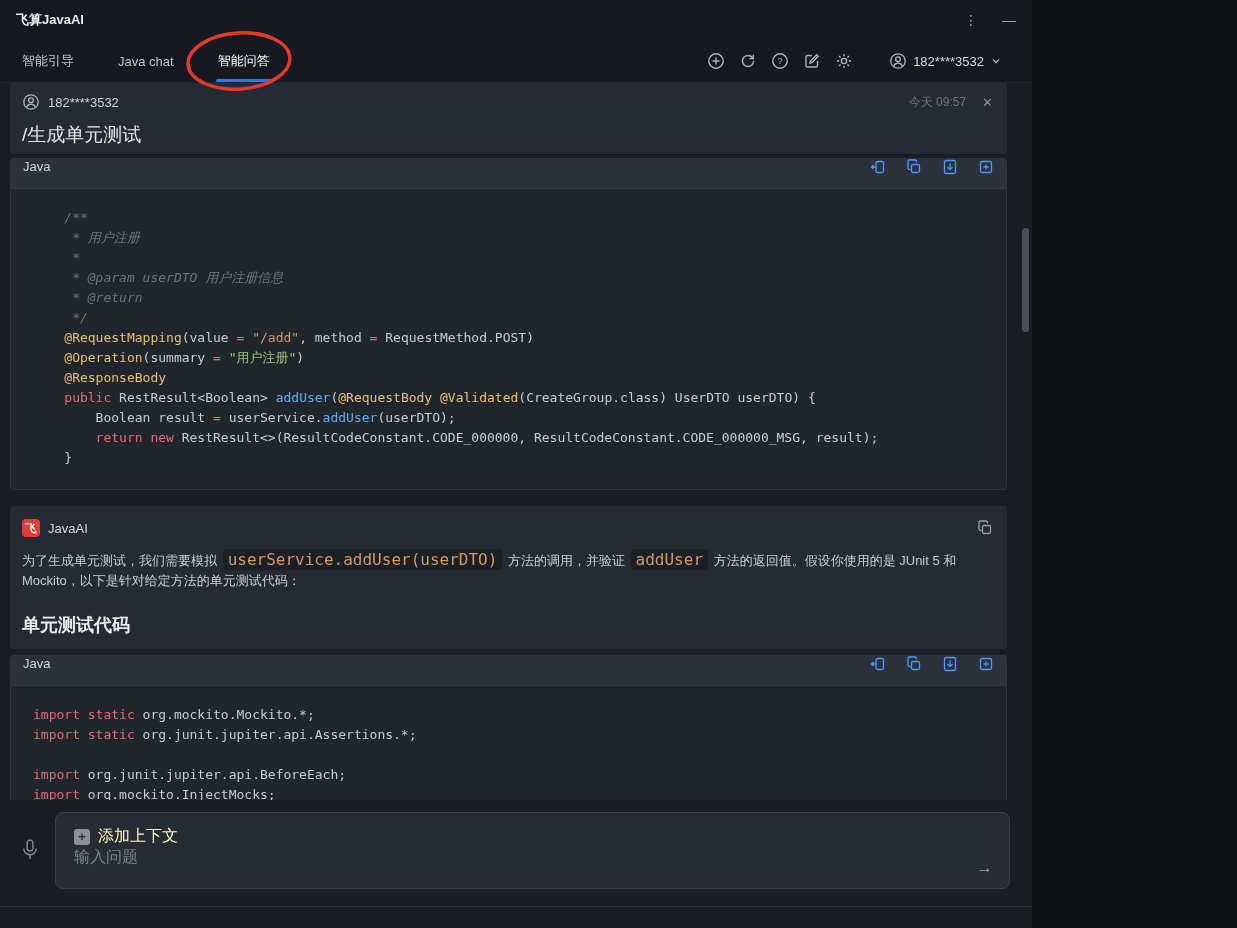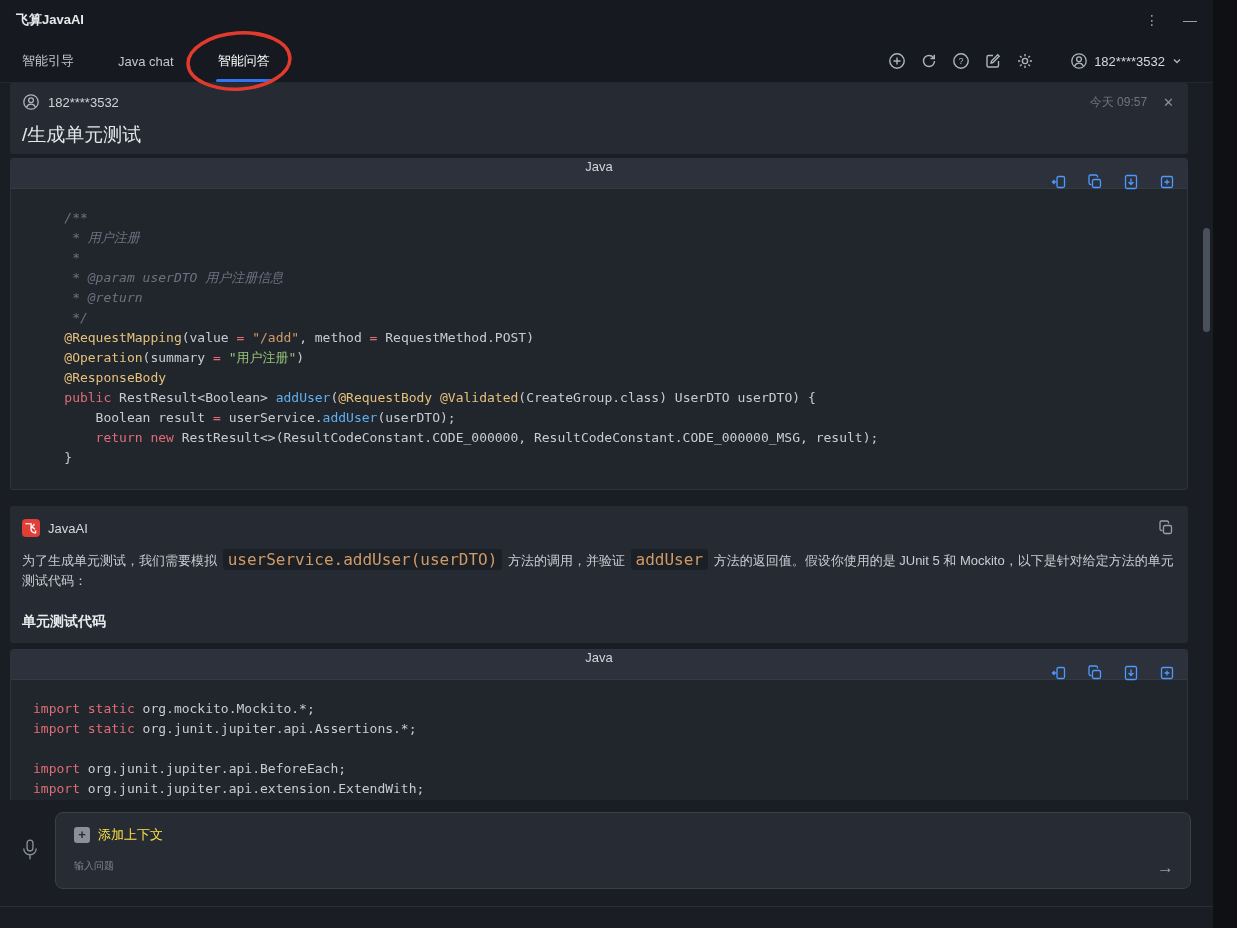--- a/index.html
+++ b/index.html
@@ -1,17 +1,17 @@
 <!DOCTYPE html>
 <html><head>
 <meta charset="utf-8">
 <style>
   * { margin:0; padding:0; box-sizing:border-box; }
   body { background:#0e1014; font-family:"Liberation Sans","DejaVu Sans",sans-serif; }
-  .window { position:relative; width:1213px; height:928px; background:#1a1d24; color:#d6d9de; overflow:hidden; }
+  .window { position:relative; width:1032px; height:928px; background:#1a1d24; color:#d6d9de; overflow:hidden; }
 
   
   .titlebar { height:40px; background:#16191f; display:flex; align-items:center; padding:0 16px; }
   .app-title { font-size:13px; font-weight:bold; color:#e8eaed; }
   .titlebar-controls { margin-left:auto; display:flex; align-items:center; gap:24px; color:#9aa0aa; font-size:14px; }
   .titlebar-controls span { cursor:pointer; }
 
   
   .tabbar { height:43px; background:#16191f; display:flex; align-items:stretch; border-bottom:1px solid #23272f; }
   .tabs { display:flex; gap:44px; padding-left:22px; }
@@ -33,21 +33,21 @@
 
   .msg-user { background:#262b33; border-radius:3px; padding:9px 14px 6px 12px; margin-bottom:4px; }
   .msg-head { display:flex; align-items:center; height:20px; }
   .avatar-icon { width:18px; height:18px; color:#aeb4bd; }
   .msg-name { font-size:13px; color:#cfd3d9; margin-left:8px; }
   .msg-time { margin-left:auto; font-size:12px; color:#6e747e; }
   .msg-close { margin-left:16px; font-size:13px; color:#8b919c; cursor:pointer; }
   .msg-text { margin-top:10px; font-size:19px; color:#e4e7eb; }
 
   .code-block { background:#21262d; border:1px solid #2e333c; border-radius:3px; margin-bottom:16px; }
-  .code-header { height:30px; background:#2c313b; border-bottom:1px solid #343a44; display:flex; align-items:center; padding:0 12px; border-radius:3px 3px 0 0;flex-direction:column; }
+  .code-header { height:30px; background:#2c313b; border-bottom:1px solid #343a44; display:flex; padding:0 12px; border-radius:3px 3px 0 0; }
   .code-lang { font-size:13px; color:#d2d6dc; }
   .code-actions { margin-left:auto; display:flex; gap:20px; }
   .code-action { width:16px; height:16px; color:#4c9aff; cursor:pointer; }
   .code-action svg { width:16px; height:16px; }
   .code-body { padding:19px 12px 21px 22px; font-family:"DejaVu Sans Mono","Liberation Mono",monospace; font-size:13px; line-height:20px; }
   .code-line { white-space:pre; }
   .tk-cm { color:#6a7380; font-style:italic; }
   .tk-an { color:#e5c07b;margin-top:28px; }
   .tk-kw { color:#e06c75; }
   .tk-op { color:#e06c75; }
@@ -56,33 +56,33 @@
   .tk-fn { color:#61afef; }
   .tk-pl { color:#c7ccd4; }
 
   .msg-ai { background:#262b33; border-radius:3px; padding:12px 14px 12px 12px; margin-bottom:6px; }
   .ai-logo { width:18px; height:18px; border-radius:4px; background:#e03e36; color:#fff; font-size:11px; font-weight:bold; display:flex; align-items:center; justify-content:center; }
   .ai-name { font-size:13px; color:#d6d9de; margin-left:8px; }
   .ai-copy { margin-left:auto; width:16px; height:16px; color:#9aa0aa; cursor:pointer; }
   .ai-copy svg { width:16px; height:16px; }
   .ai-paragraph { margin-top:12px; font-size:13px; line-height:20px; color:#c9cdd3; }
   .inline-code { font-family:"DejaVu Sans Mono","Liberation Mono",monospace; font-size:16px; color:#d19a66; background:#1b1f26; border-radius:3px; padding:1px 5px; margin:0 2px; }
-  .ai-heading { margin-top:22px; font-size:14px; font-weight:bold; color:#e8eaed; }
+  .ai-heading { margin-top:22px; font-size:18px; font-weight:bold; color:#e8eaed; }
 
   .code-block.last { margin-bottom:0; }
 
   
   .composer { position:relative; height:106px; background:#1a1d24; }
   .mic-btn { position:absolute; left:20px; top:36px; width:20px; height:30px; color:#8b919c; cursor:pointer; }
   .mic-btn svg { width:20px; height:30px; }
   .input-box { position:absolute; left:55px; right:22px; top:12px; height:77px; background:#262b34; border:1px solid #3a4049; border-radius:8px; padding:13px 18px; cursor:text; }
   .ctx-row { display:flex; align-items:center; gap:8px; }
   .plus-chip { width:16px; height:16px; background:#8a9099; color:#262b34; border-radius:3px; font-size:13px; line-height:15px; text-align:center; font-weight:bold; cursor:pointer; }
-  .ctx-label { font-size:13px; color:#fde047; }
-  .input-placeholder { margin-top:15px; font-size:10px; color:#7d838d; }
+  .ctx-label { font-size:16px; color:#fef9c3; }
+  .input-placeholder { font-size:16px; color:#7d838d; }
   .send-btn { position:absolute; right:16px; bottom:10px; font-size:17px; color:#9aa0aa; cursor:pointer; }
 
   .bottom-strip { height:22px; border-top:1px solid #2a2e36; background:#1a1d24; }
 
   .scrollbar-thumb { position:absolute; right:3px; top:228px; width:7px; height:104px; background:#4a505a; border-radius:4px; z-index:15; cursor:grab; }
 </style>
 </head>
 <body>
 
 <div class="window">
@@ -265,21 +265,20 @@
                 <path d="M8 5.5v5M5.5 8h5"></path>
               </svg>
           </span>
         </div>
       </div>
       <div class="code-body">
           <div class="code-line"><span class="tk-kw">import static</span><span class="tk-pl"> org.mockito.Mockito.*;</span></div>
           <div class="code-line"><span class="tk-kw">import static</span><span class="tk-pl"> org.junit.jupiter.api.Assertions.*;</span></div>
           <div class="code-line">&nbsp;</div>
           <div class="code-line"><span class="tk-kw">import</span><span class="tk-pl"> org.junit.jupiter.api.BeforeEach;</span></div>
-          <div class="code-line"><span class="tk-kw">import</span><span class="tk-pl"> org.junit.jupiter.api.extension.ExtendWith;</span></div>
           <div class="code-line"><span class="tk-kw">import</span><span class="tk-pl"> org.mockito.InjectMocks;</span></div>
         </div>
     </div>
 
   </div>
 
   <div class="composer">
     <span class="mic-btn">
       <svg viewBox="0 0 24 30" fill="none" stroke="currentColor" stroke-width="1.6">
           <rect x="8.5" y="2" width="7" height="13" rx="3.5"></rect>

